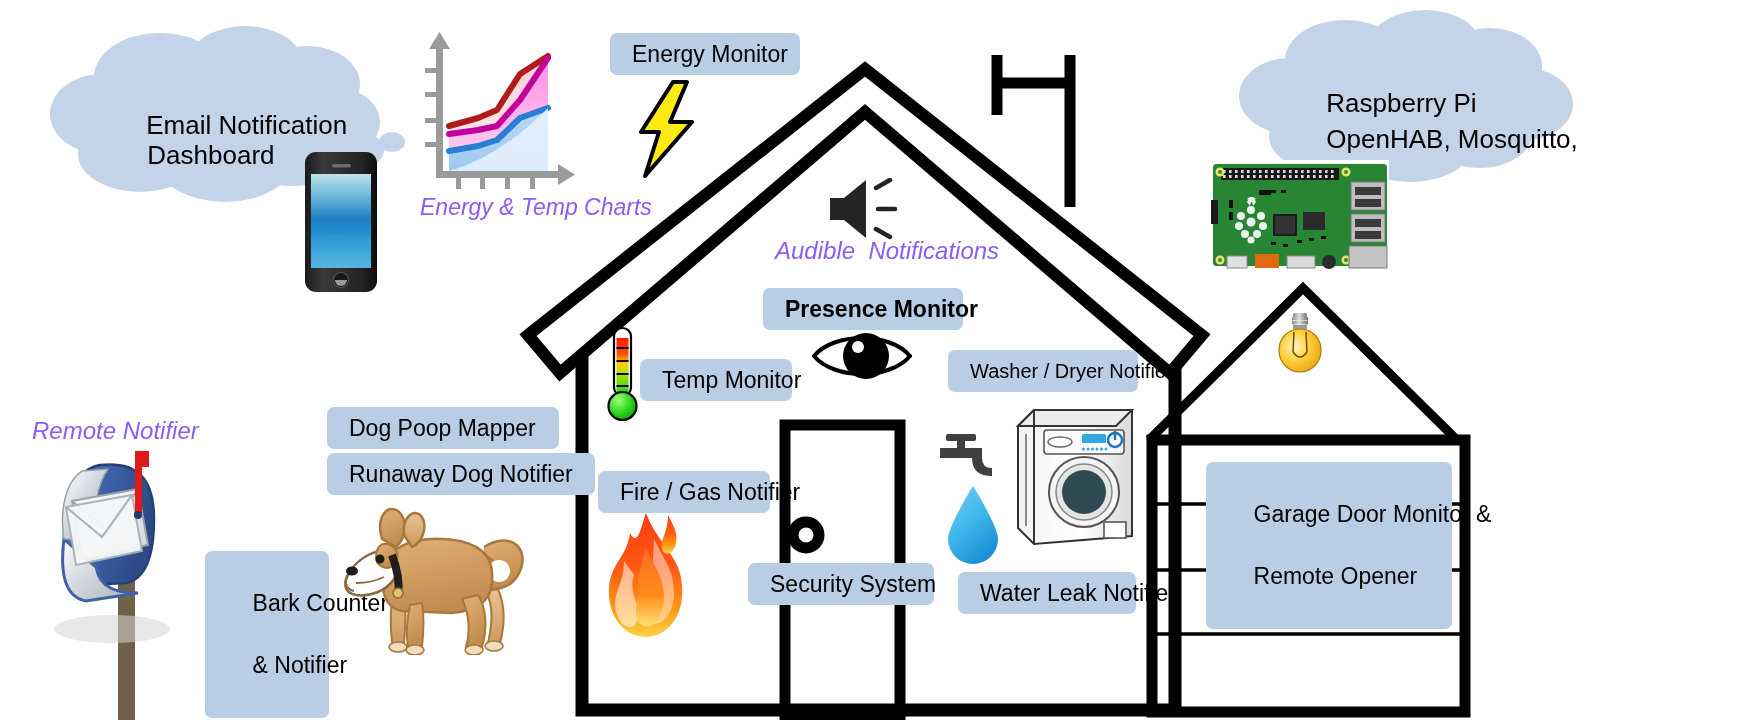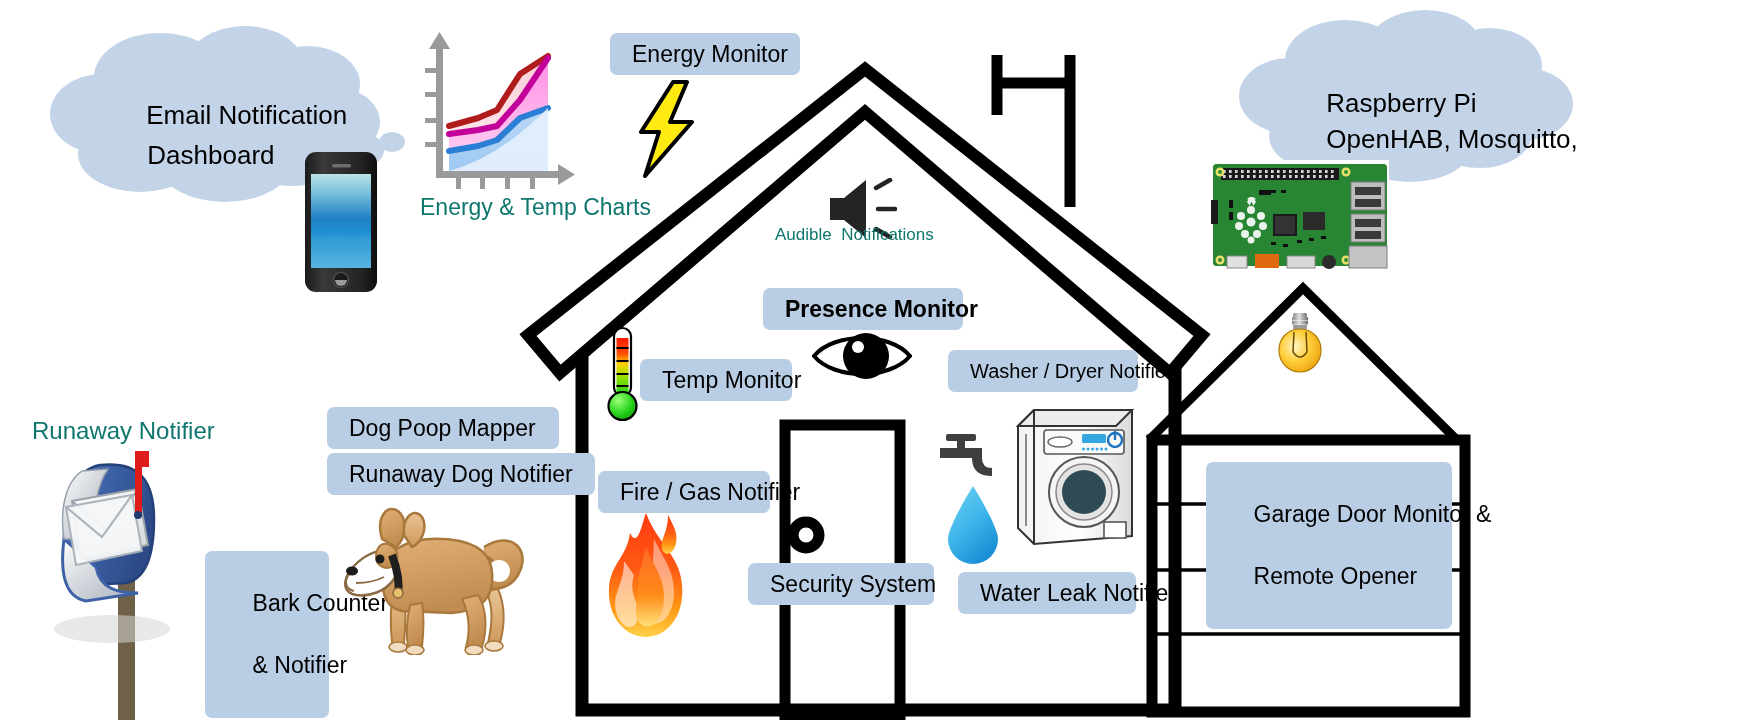--- a/index.html
+++ b/index.html
@@ -20,21 +20,21 @@
     line-height:30px;
     padding:6px 22px;
     white-space:pre;
     box-sizing:border-box;
     text-align:left;
   }
   .pill.c{text-align:center;}
 
   
   .plain{
-    position:absolute;color:#0f766e;white-space:pre;
+    position:absolute;color:#8b5cf6;white-space:pre;font-style:italic;
   }
 
   
   .cloudwrap{position:absolute;}
   .cloudwrap svg{display:block;overflow:visible;}
   .cloudtext{
     position:absolute;color:#000;white-space:pre;text-align:center;
     left:0;right:0;
   }
 
@@ -55,21 +55,21 @@
         <ellipse cx="62" cy="92" rx="52" ry="40"></ellipse>
         <ellipse cx="290" cy="100" rx="50" ry="36"></ellipse>
         <ellipse cx="100" cy="132" rx="62" ry="38"></ellipse>
         <ellipse cx="185" cy="142" rx="66" ry="38"></ellipse>
         <ellipse cx="252" cy="130" rx="54" ry="34"></ellipse>
         <rect x="55" y="55" width="230" height="82" rx="30"></rect>
         <ellipse cx="322" cy="128" rx="22" ry="17"></ellipse>
         <ellipse cx="352" cy="120" rx="13" ry="10"></ellipse>
       </g>
     </svg>
-    <div class="cloudtext" style="top:42px;font-size:26px;line-height:34px;">
+    <div class="cloudtext" style="top:52px;font-size:26px;line-height:34px;">
       <span>Email Notification</span>
     </div>
     <div class="cloudtext" style="top:82px;font-size:26px;line-height:34px;text-align:left;padding-left:64px;">
       <span>Dashboard</span>
     </div>
   </div>
 
   <div class="abs" style="left:305px;top:152px;">
     <svg width="72" height="140" viewBox="0 0 72 140">
       <defs>
@@ -164,21 +164,21 @@
   <div class="abs" style="left:828px;top:178px;">
     <svg width="72" height="62" viewBox="0 0 72 62">
       <path d="M2,20 L16,20 L38,2 L38,60 L16,42 L2,42 Z" fill="#242424"></path>
       <g stroke="#242424" stroke-width="4.5" stroke-linecap="round">
         <line x1="48" y1="10" x2="62" y2="2"></line>
         <line x1="50" y1="31" x2="67" y2="31"></line>
         <line x1="48" y1="51" x2="62" y2="59"></line>
       </g>
     </svg>
   </div>
-  <div class="plain c" style="left:775px;top:220px;font-size:17px;line-height:30px;">Audible  Notifications</div>
+  <div class="plain c" style="left:775px;top:236px;font-size:24px;line-height:30px;">Audible  Notifications</div>
 
   <div class="pill c" style="left:763px;top:288px;width:200px;font-weight:bold;">Presence Monitor</div>
   <div class="abs" style="left:812px;top:330px;">
     <svg width="100" height="52" viewBox="0 0 100 52">
       <path d="M2,26 C22,2 78,2 98,26 C78,50 22,50 2,26 Z" fill="#fff" stroke="#000" stroke-width="4"></path>
       <circle cx="54" cy="26" r="23" fill="#000"></circle>
       <circle cx="46" cy="17" r="6" fill="#fff"></circle>
     </svg>
   </div>
 
@@ -466,21 +466,21 @@
       <rect x="16" y="96" width="20" height="12" fill="#e0e0e0" stroke="#888" stroke-width="1"></rect>
 
       <circle cx="118" cy="102" r="7" fill="#2b2b2b"></circle>
 
       <rect x="44" y="94" width="24" height="14" fill="#e06a12"></rect>
 
       <rect x="0" y="40" width="7" height="24" fill="#1a1a1a"></rect>
     </svg>
   </div>
 
-  <div class="plain" style="left:32px;top:415px;font-size:24px;line-height:32px;">Runaway Notifier</div>
+  <div class="plain" style="left:32px;top:415px;font-size:24px;line-height:32px;">Remote Notifier</div>
   <div class="abs" style="left:42px;top:443px;">
     <svg width="160" height="277" viewBox="0 0 160 277">
       <defs>
         <linearGradient id="mbx" x1="0" y1="0" x2="1" y2="0.4">
           <stop offset="0%" stop-color="#6d8fc4"></stop>
           <stop offset="45%" stop-color="#3d62a8"></stop>
           <stop offset="100%" stop-color="#2c4a86"></stop>
         </linearGradient>
         <linearGradient id="mtl" x1="0" y1="0" x2="1" y2="1">
           <stop offset="0%" stop-color="#ffffff"></stop>

